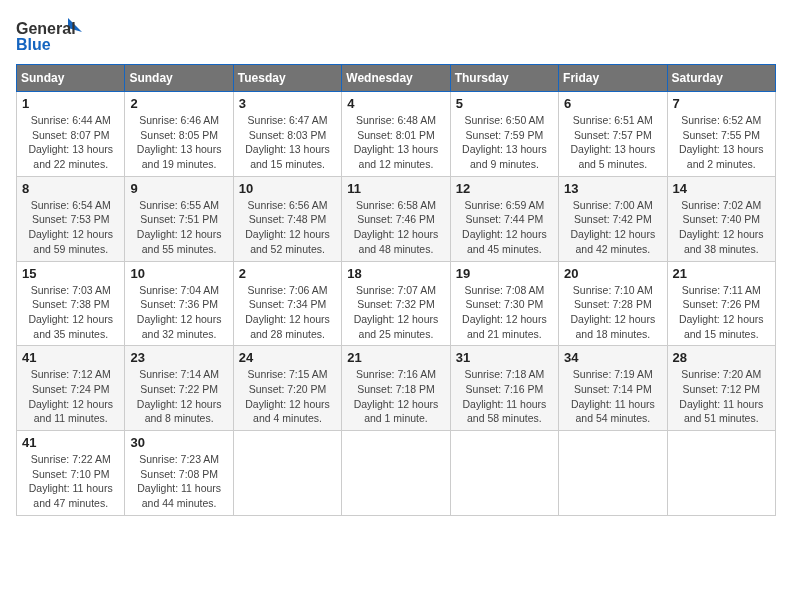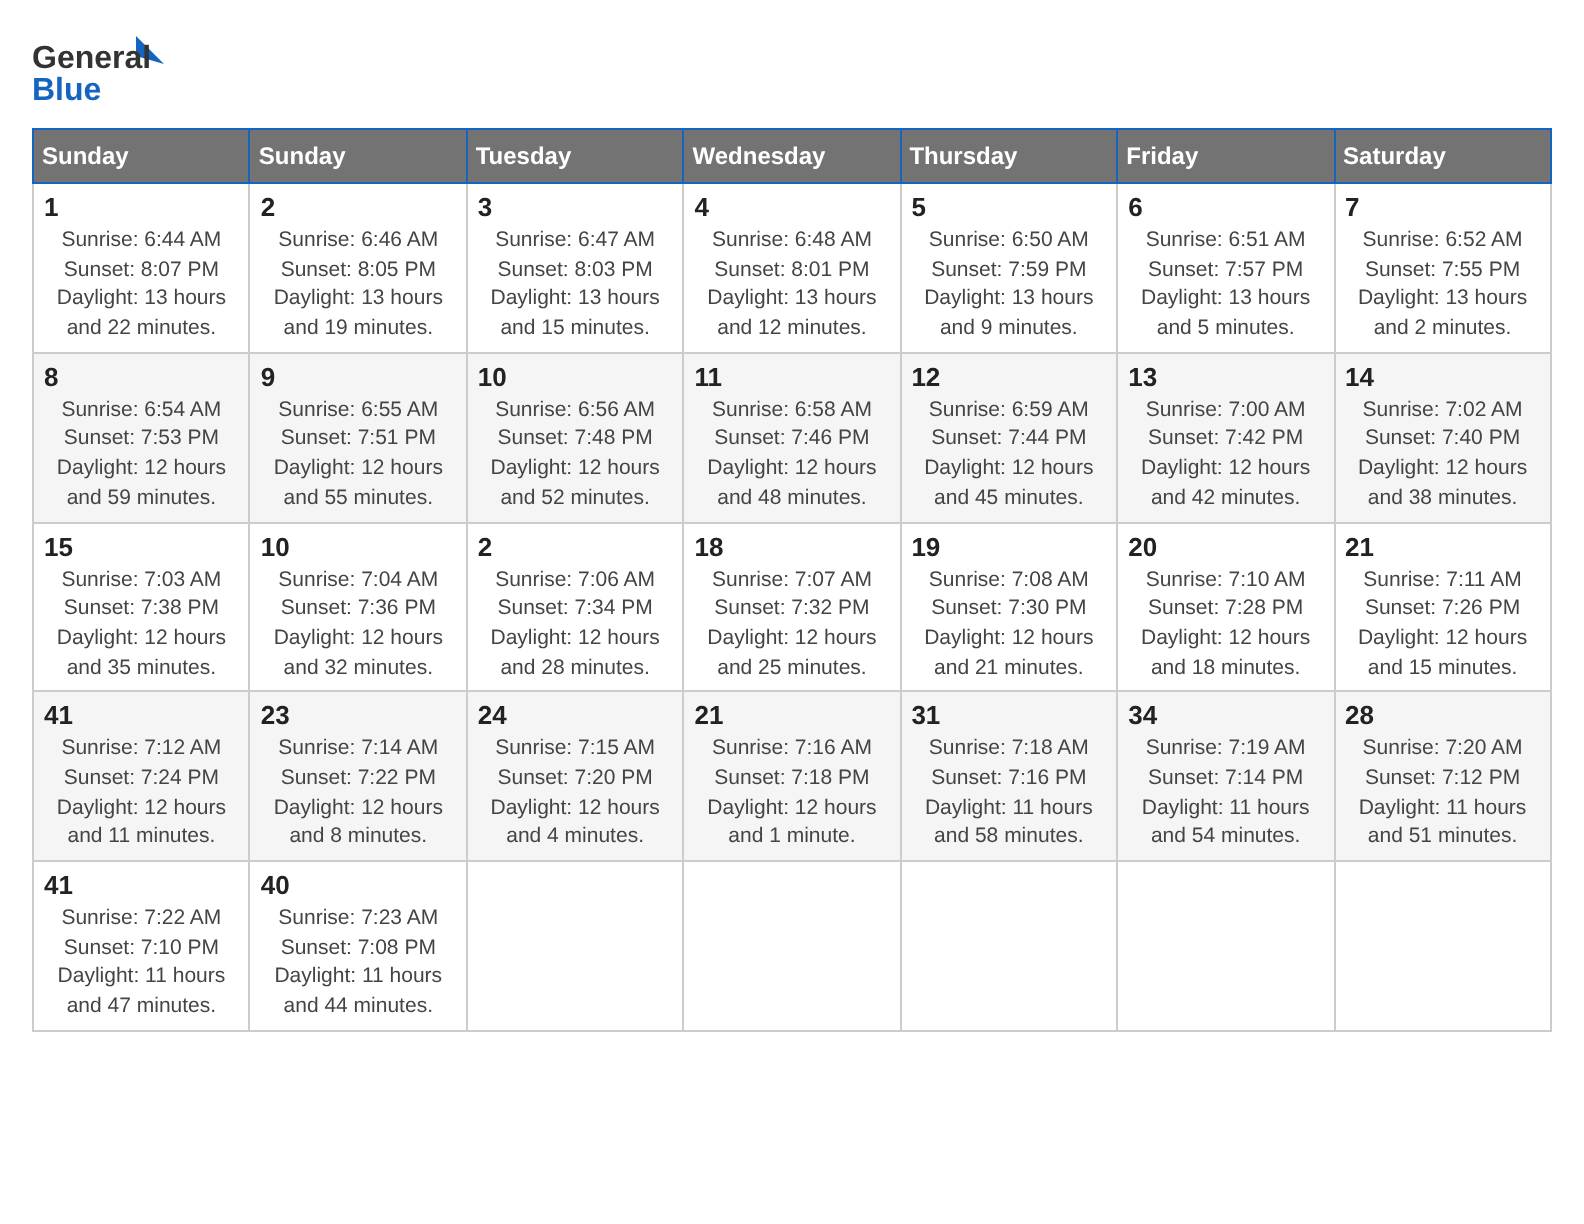--- a/index.html
+++ b/index.html
@@ -232,21 +232,21 @@
           <span class="day-num">28</span>
           <div class="day-info">Sunrise: 7:20 AM<br>Sunset: 7:12 PM<br>Daylight: 11 hours<br>and 51 minutes.</div>
         </td>
       </tr>
       <tr>
         <td>
           <span class="day-num">41</span>
           <div class="day-info">Sunrise: 7:22 AM<br>Sunset: 7:10 PM<br>Daylight: 11 hours<br>and 47 minutes.</div>
         </td>
         <td>
-          <span class="day-num">40</span>
+          <span class="day-num">30</span>
           <div class="day-info">Sunrise: 7:23 AM<br>Sunset: 7:08 PM<br>Daylight: 11 hours<br>and 44 minutes.</div>
         </td>
         <td class="empty-cell"></td>
         <td class="empty-cell"></td>
         <td class="empty-cell"></td>
         <td class="empty-cell"></td>
         <td class="empty-cell"></td>
       </tr>
     </tbody>
 </table>

